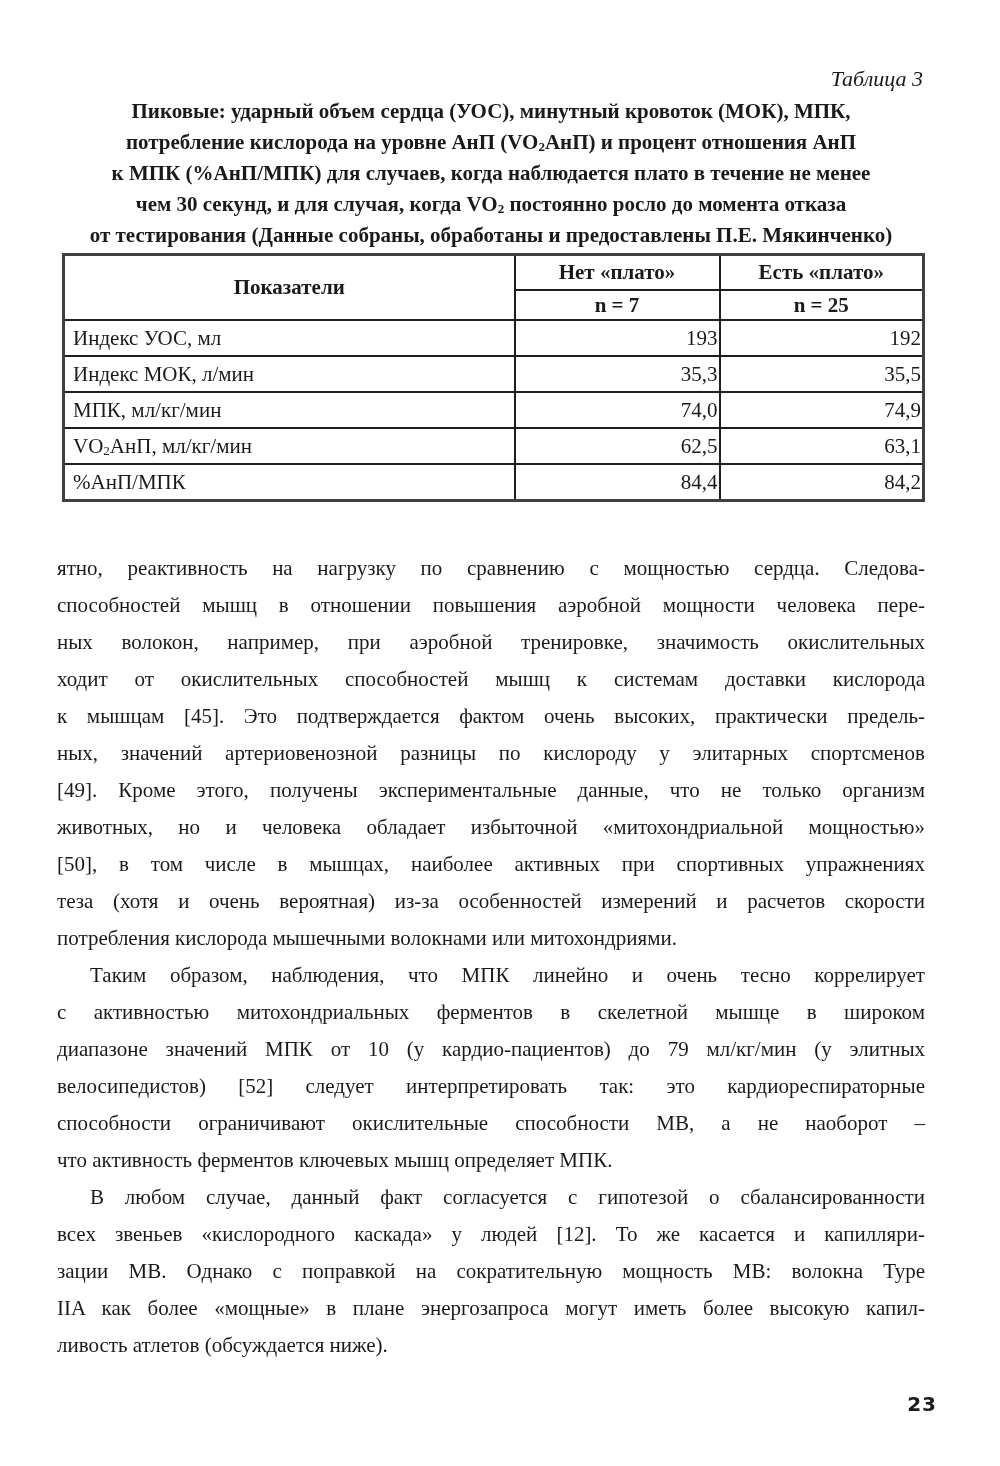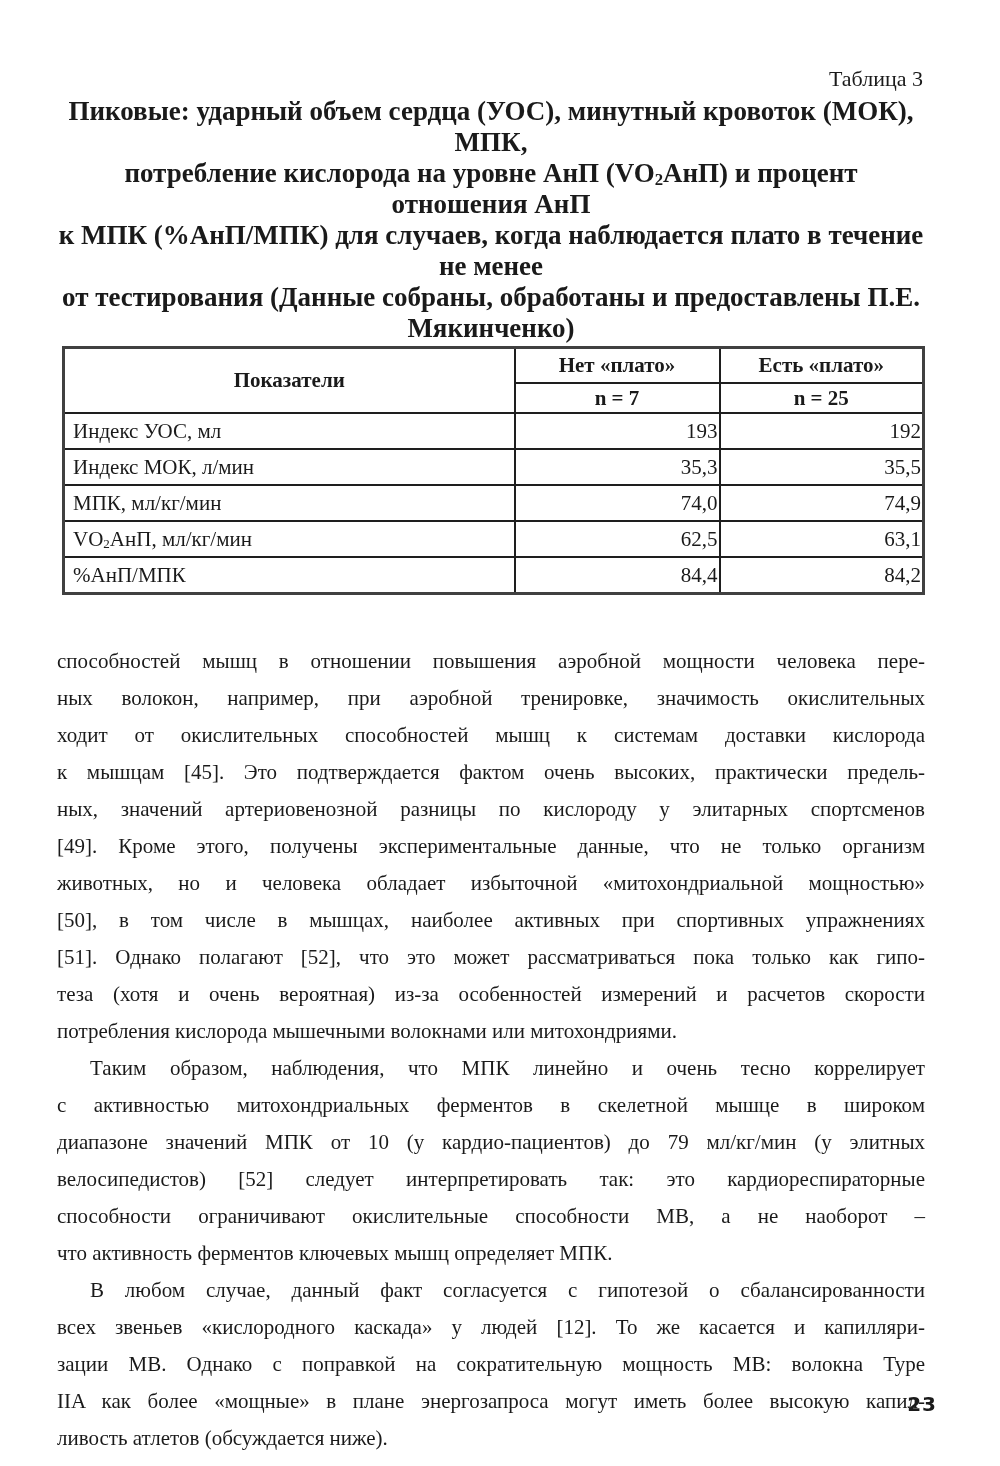--- a/index.html
+++ b/index.html
@@ -14,28 +14,29 @@
   }
   .content {
     position: absolute;
     left: 57px;
     top: 0;
     width: 868px;
   }
   .caption {
     margin-top: 66px;
     text-align: right;
+    font-style: italic;
     font-size: 22px;
     line-height: 26px;
     padding-right: 2px;
   }
   .table-title {
     margin-top: 4px;
     font-weight: bold;
-    font-size: 27px;
+    font-size: 21px;
     line-height: 31px;
     text-align: center;
   }
   table.data-table {
     border-collapse: collapse;
     table-layout: fixed;
     margin-left: 5px;
     margin-top: 2px;
     width: 860px;
     border: 3px solid #404040;
@@ -78,20 +79,21 @@
 
 <div class="page">
   <div class="content">
 
     <div class="caption">Таблица 3</div>
 
     <div class="table-title" id="title-lines">
         <div class="title-line">Пиковые: ударный объем сердца (УОС), минутный кровоток (МОК), МПК,</div>
         <div class="title-line">потребление кислорода на уровне АнП (VO<sub>2</sub>АнП) и процент отношения АнП</div>
         <div class="title-line">к МПК (%АнП/МПК) для случаев, когда наблюдается плато в течение не менее</div>
+        <div class="title-line">чем 30 секунд, и для случая, когда VO<sub>2</sub> постоянно росло до момента отказа</div>
         <div class="title-line">от тестирования (Данные собраны, обработаны и предоставлены П.Е. Мякинченко)</div>
       </div>
 
     <table class="data-table">
       <colgroup>
         <col style="width:451px">
         <col style="width:205px">
         <col style="width:204px">
       </colgroup>
       <thead>
@@ -128,29 +130,29 @@
           </tr>
           <tr>
             <td class="lbl">%АнП/МПК</td>
             <td class="val">84,4</td>
             <td class="val">84,2</td>
           </tr>
         </tbody>
     </table>
 
     <div class="body-text" id="body-text">
+        <div class="line">ятно, реактивность на нагрузку по сравнению с мощностью сердца. Следова-</div>
         <div class="line">способностей мышц в отношении повышения аэробной мощности человека пере-</div>
         <div class="line">ных волокон, например, при аэробной тренировке, значимость окислительных</div>
         <div class="line">ходит от окислительных способностей мышц к системам доставки кислорода</div>
         <div class="line">к мышцам [45]. Это подтверждается фактом очень высоких, практически предель-</div>
         <div class="line">ных, значений артериовенозной разницы по кислороду у элитарных спортсменов</div>
         <div class="line">[49]. Кроме этого, получены экспериментальные данные, что не только организм</div>
         <div class="line">животных, но и человека обладает избыточной «митохондриальной мощностью»</div>
         <div class="line">[50], в том числе в мышцах, наиболее активных при спортивных упражнениях</div>
-        <div class="line">[51]. Однако полагают [52], что это может рассматриваться пока только как гипо-</div>
         <div class="line">теза (хотя и очень вероятная) из-за особенностей измерений и расчетов скорости</div>
         <div class="line last">потребления кислорода мышечными волокнами или митохондриями.</div>
         <div class="line indent">Таким образом, наблюдения, что МПК линейно и очень тесно коррелирует</div>
         <div class="line">с активностью митохондриальных ферментов в скелетной мышце в широком</div>
         <div class="line">диапазоне значений МПК от 10 (у кардио-пациентов) до 79 мл/кг/мин (у элитных</div>
         <div class="line">велосипедистов) [52] следует интерпретировать так: это кардиореспираторные</div>
         <div class="line">способности ограничивают окислительные способности МВ, а не наоборот –</div>
         <div class="line last">что активность ферментов ключевых мышц определяет МПК.</div>
         <div class="line indent">В любом случае, данный факт согласуется с гипотезой о сбалансированности</div>
         <div class="line">всех звеньев «кислородного каскада» у людей [12]. То же касается и капилляри-</div>

